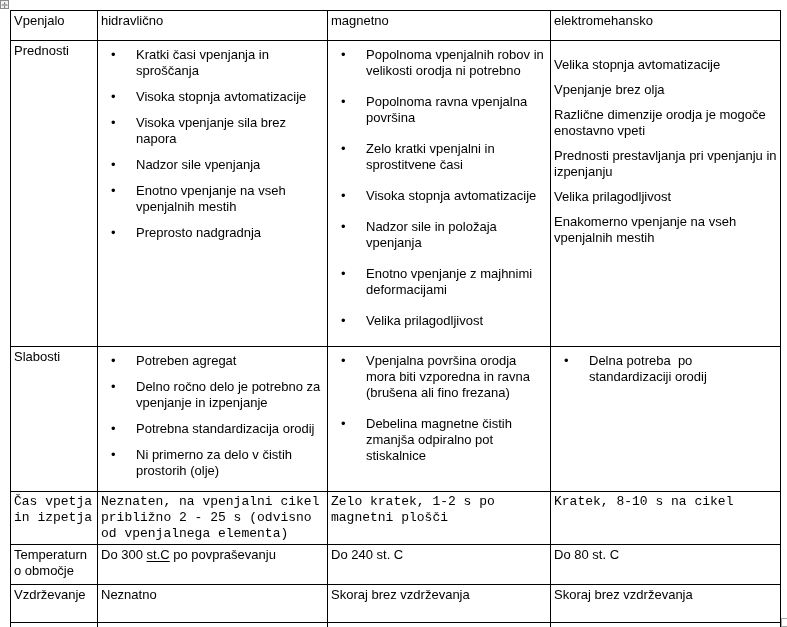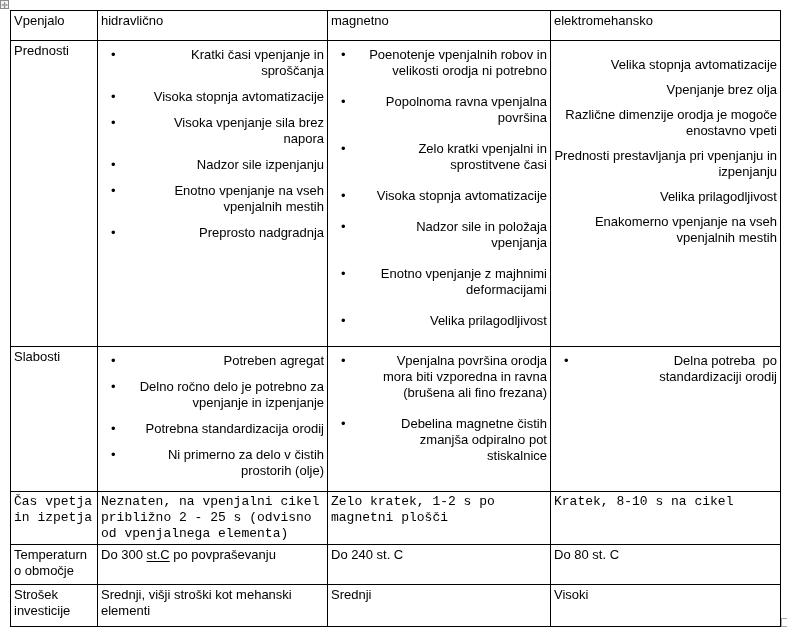--- a/index.html
+++ b/index.html
@@ -21,21 +21,21 @@
   table.cmp{
     position:absolute;left:10px;top:10px;width:770px;
     border-collapse:collapse;table-layout:fixed;
   }
   table.cmp td{
     border:1px solid #000;vertical-align:top;
     padding:2px 3px 2px 3px;
     font-size:13px;line-height:16px;
     word-wrap:break-word;
   }
-  td .t{white-space:pre-wrap;text-align:right;}
+  td .t{white-space:pre-wrap;}
   col.c0{width:87px;}
   col.c1{width:230px;}
   col.c2{width:223px;}
   col.c3{width:230px;}
   tr.r-header{height:30px;}
   tr.r-prednosti{height:249px;}
   tr.r-slabosti{height:110px;margin-left:45px;}
   tr.r-cas{height:43px;font-family:Liberation Mono, monospace;}
   tr.r-temp{height:40px;}
   tr.r-vzdrz{height:38px;}
@@ -76,49 +76,49 @@
     <td><span class="t">magnetno</span></td>
     <td><span class="t">elektromehansko</span></td>
   </tr>
 
   <tr class="r-prednosti">
     <td><span class="t">Prednosti</span></td>
     <td>
       <ul class="blist">
         <li>
               <span class="bu">•</span>
-              <span class="tx t">Kratki časi vpenjanje in sproščanja</span>
+              <span class="tx t">Kratki časi vpenjanja in sproščanja</span>
             </li>
         <li>
               <span class="bu">•</span>
               <span class="tx t">Visoka stopnja avtomatizacije</span>
             </li>
         <li>
               <span class="bu">•</span>
               <span class="tx t">Visoka vpenjanje sila brez napora</span>
             </li>
         <li>
               <span class="bu">•</span>
-              <span class="tx t">Nadzor sile izpenjanju</span>
+              <span class="tx t">Nadzor sile vpenjanja</span>
             </li>
         <li>
               <span class="bu">•</span>
               <span class="tx t">Enotno vpenjanje na vseh vpenjalnih mestih</span>
             </li>
         <li>
               <span class="bu">•</span>
               <span class="tx t">Preprosto nadgradnja</span>
             </li>
       </ul>
     </td>
     <td>
       <ul class="blist loose">
         <li>
               <span class="bu">•</span>
-              <span class="tx t">Poenotenje vpenjalnih robov in velikosti orodja ni potrebno</span>
+              <span class="tx t">Popolnoma vpenjalnih robov in velikosti orodja ni potrebno</span>
             </li>
         <li>
               <span class="bu">•</span>
               <span class="tx t">Popolnoma ravna vpenjalna površina</span>
             </li>
         <li>
               <span class="bu">•</span>
               <span class="tx t">Zelo kratki vpenjalni in sprostitvene časi</span>
             </li>
         <li>
@@ -202,20 +202,26 @@
     <td><span class="t">Kratek, 8-10 s na cikel</span></td>
   </tr>
 
   <tr class="r-temp">
     <td><span class="t">Temperaturno območje</span></td>
     <td><span class="t">Do 300 </span><span class="t sq">st.C</span><span class="t"> po povpraševanju</span></td>
     <td><span class="t">Do 240 st. C</span></td>
     <td><span class="t">Do 80 st. C</span></td>
   </tr>
 
+  <tr class="r-vzdrz">
+    <td><span class="t">Vzdrževanje</span></td>
+    <td><span class="t">Neznatno</span></td>
+    <td><span class="t">Skoraj brez vzdrževanja</span></td>
+    <td><span class="t">Skoraj brez vzdrževanja</span></td>
+  </tr>
 
   <tr class="r-strosek">
     <td><span class="t">Strošek investicije</span></td>
     <td><span class="t">Srednji, višji stroški kot mehanski elementi</span></td>
     <td><span class="t">Srednji</span></td>
     <td><span class="t">Visoki</span></td>
   </tr>
 
 </tbody>
   </table>

